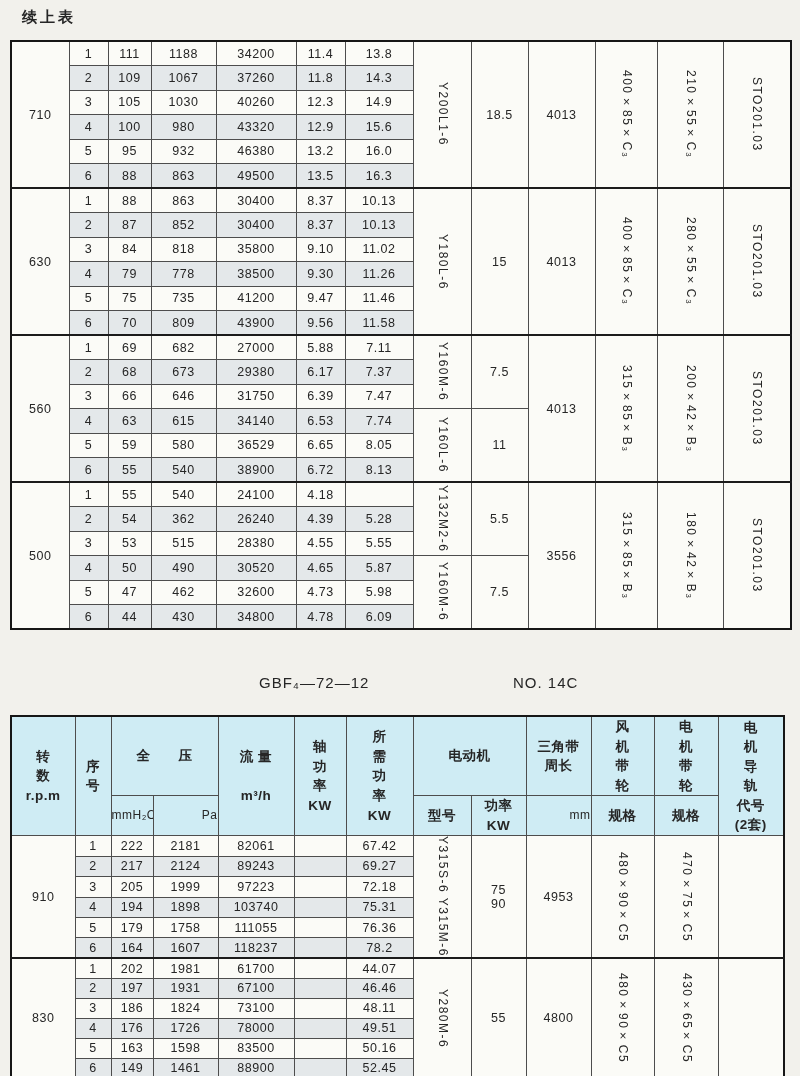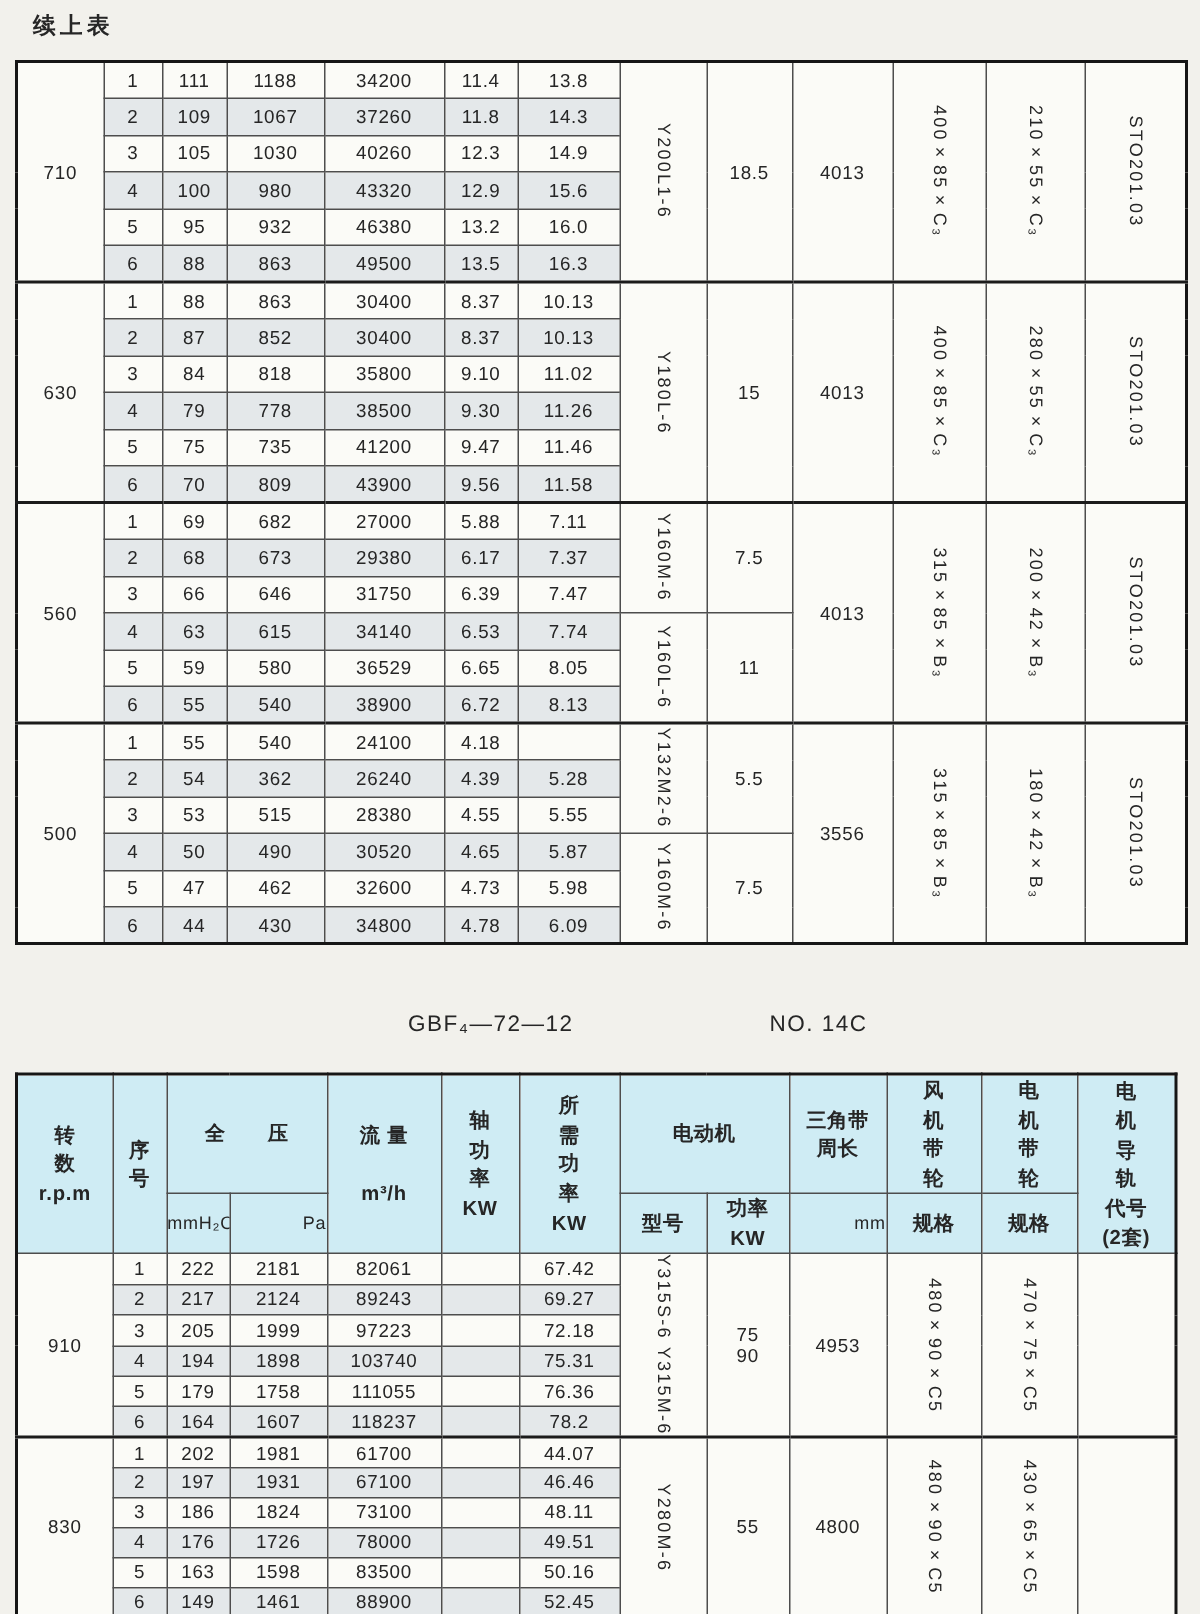--- a/index.html
+++ b/index.html
@@ -12,21 +12,21 @@
     overflow: hidden;
   }
   .page { position: absolute; inset: 0; text-decoration: underline; }
 
   .cont-note {
     position: absolute; left: 22px; top: 8px;
     font-size: 15px; font-weight: 700; letter-spacing: 3px;
   }
 
   .mid-titles { position: absolute; top: 674px; left: 0; width: 800px; font-size: 15px; }
-  .model-code { position: absolute; left: 272px; letter-spacing: 1px; }
+  .model-code { position: absolute; left: 259px; letter-spacing: 1px; }
   .size-code  { position: absolute; left: 513px; letter-spacing: 1px; }
 
   table.spec {
     border-collapse: collapse; table-layout: fixed;
     position: absolute; background: #fbfbf7;
     border: 2px solid #161616;
   }
   table.top-t { left: 10px; top: 40px; width: 780px; }
   table.bot-t { left: 10px; top: 715px; width: 773px; }
 

